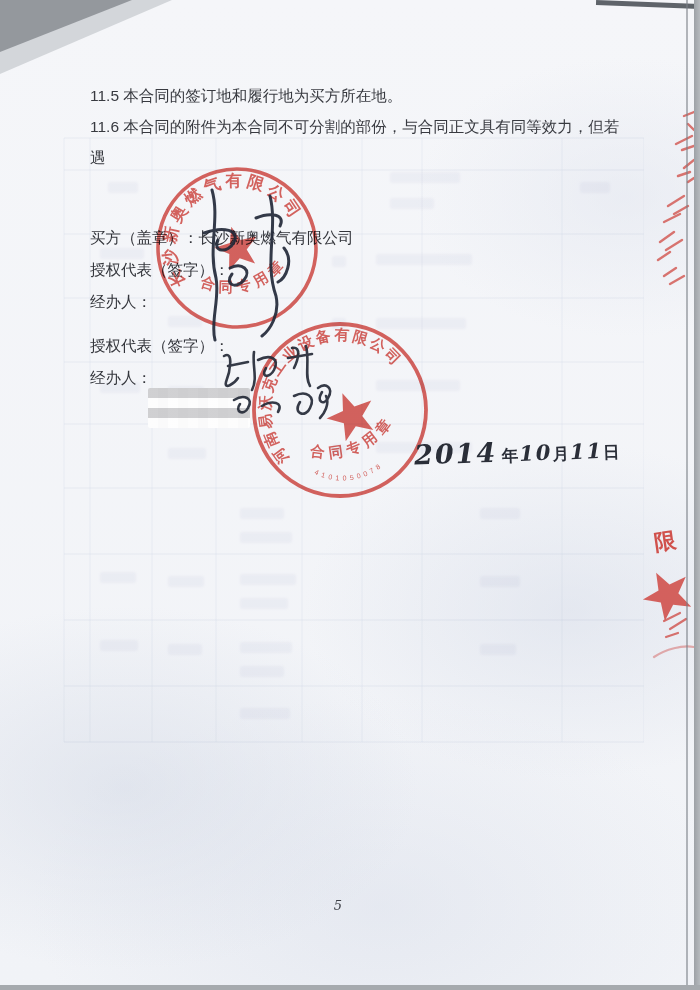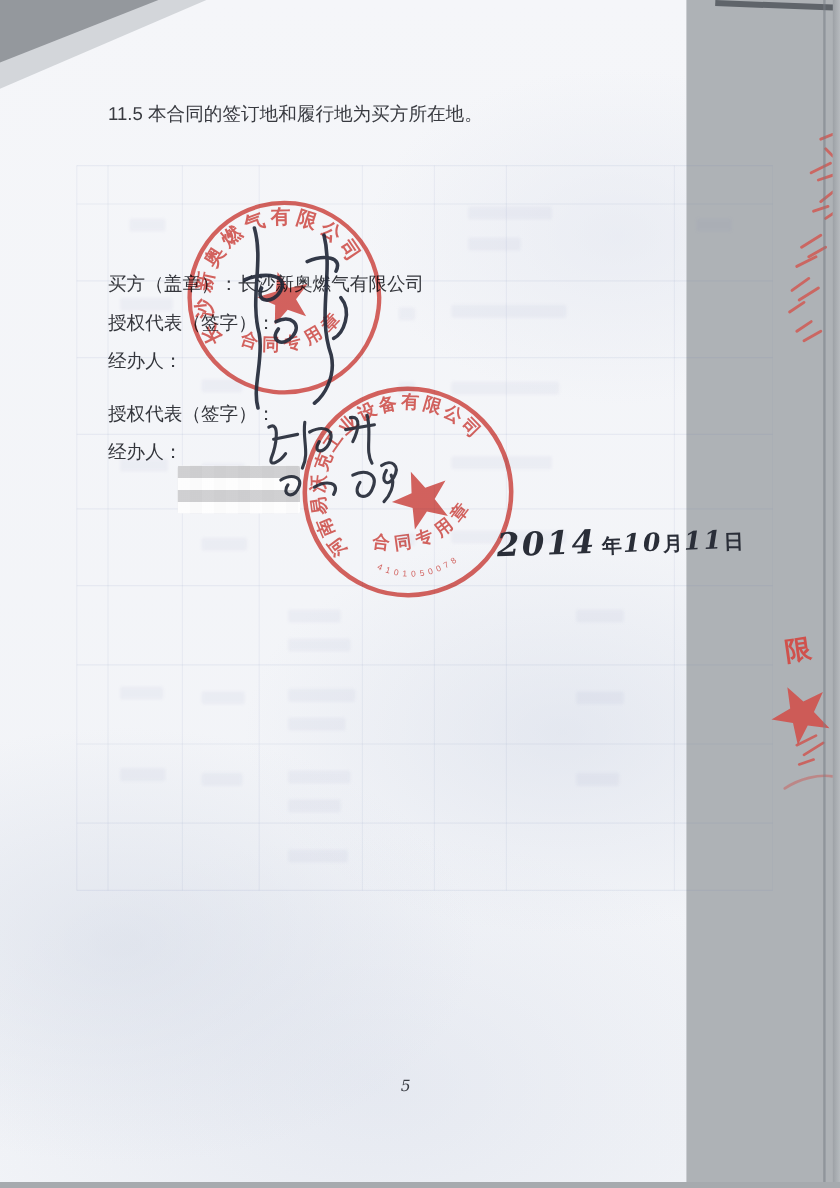--- a/index.html
+++ b/index.html
@@ -3,21 +3,21 @@
 <meta charset="utf-8">
 <style>
   html,body{margin:0;padding:0;}
   body{
     width:700px;height:990px;position:relative;overflow:hidden;
     background:#aeb2b6;
     font-family:"Liberation Sans","DejaVu Sans",sans-serif;
   }
   
   .paper{
-    position:absolute;left:0;top:0;width:572px;height:985px;
+    position:absolute;left:0;top:0;width:694px;height:985px;
     background:
       radial-gradient(ellipse 420px 260px at 18% 80%, rgba(205,212,226,.45), rgba(0,0,0,0) 70%),
       radial-gradient(ellipse 380px 240px at 82% 62%, rgba(206,213,228,.40), rgba(0,0,0,0) 70%),
       radial-gradient(ellipse 500px 300px at 55% 92%, rgba(210,216,230,.38), rgba(0,0,0,0) 70%),
       radial-gradient(ellipse 300px 200px at 90% 20%, rgba(224,228,238,.5), rgba(0,0,0,0) 70%),
       linear-gradient(#f5f6f9,#f1f3f7);
   }
   .right-scan-strip{position:absolute;right:0;top:0;width:6px;height:990px;background:linear-gradient(90deg,#9da1a6,#b6babe);}
   .paper-right-edge{position:absolute;left:686px;top:0;width:2px;height:985px;background:rgba(120,126,133,.55);}
   .bottom-scan-strip{position:absolute;left:0;top:985px;width:700px;height:5px;background:#a6aaae;}
@@ -109,20 +109,21 @@
         <rect x="108" y="508" width="34" height="11" rx="2"></rect>
       <rect x="180" y="506" width="52" height="11" rx="2"></rect>
         <rect x="420" y="508" width="36" height="11" rx="2"></rect>
       <rect x="180" y="530" width="44" height="11" rx="2"></rect>
         <rect x="180" y="572" width="50" height="11" rx="2"></rect>
     </g>
   </svg>
 
   <div class="clauses">
     <div>11.5 本合同的签订地和履行地为买方所在地。</div>
+    <div>11.6 本合同的附件为本合同不可分割的部份，与合同正文具有同等效力，但若遇</div>
   </div>
 
   <div class="party buyer-block">
     <div class="row">
       <span>买方（盖章）：</span><span>长沙新奥燃气有限公司</span>
     </div>
     <div class="row">授权代表（签字）：</div>
     <div class="row">经办人：</div>
   </div>
 

